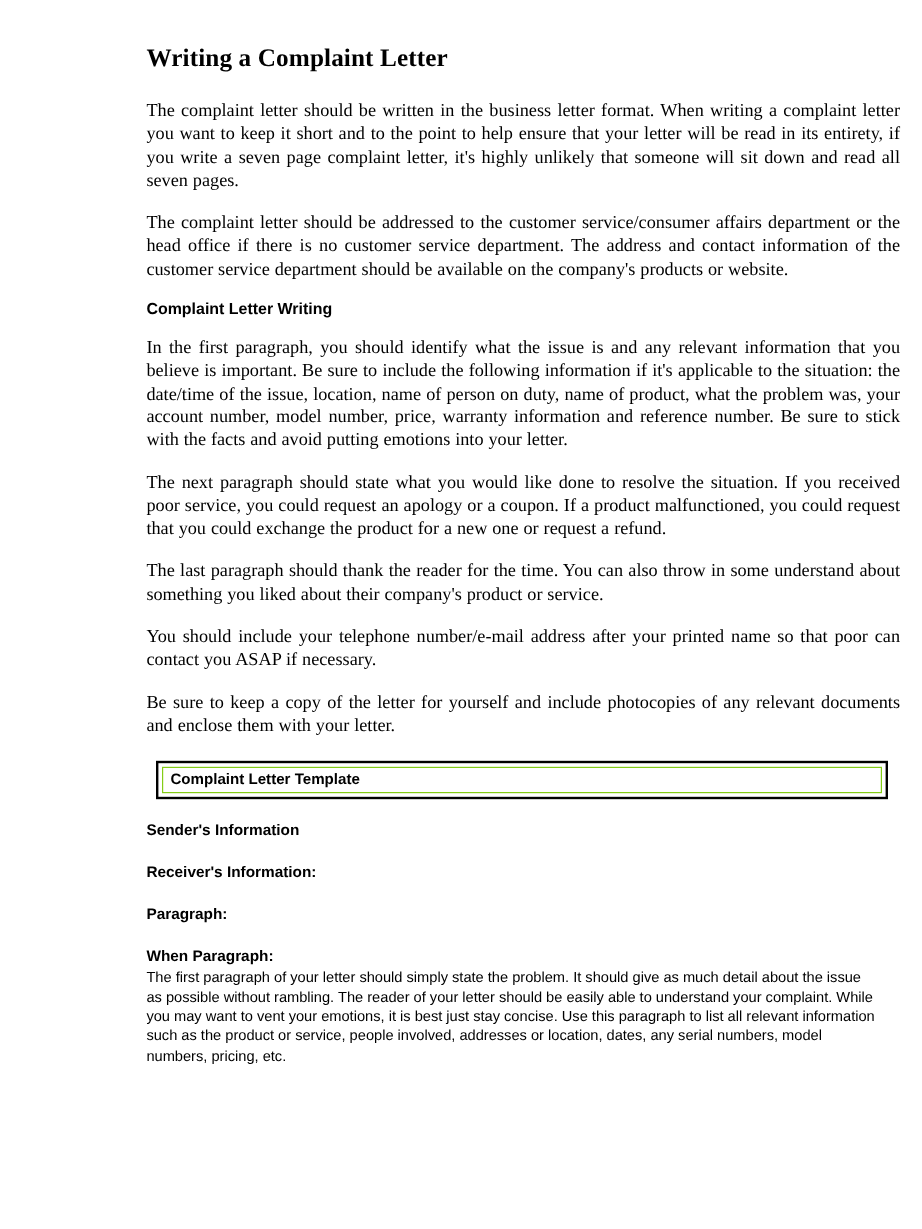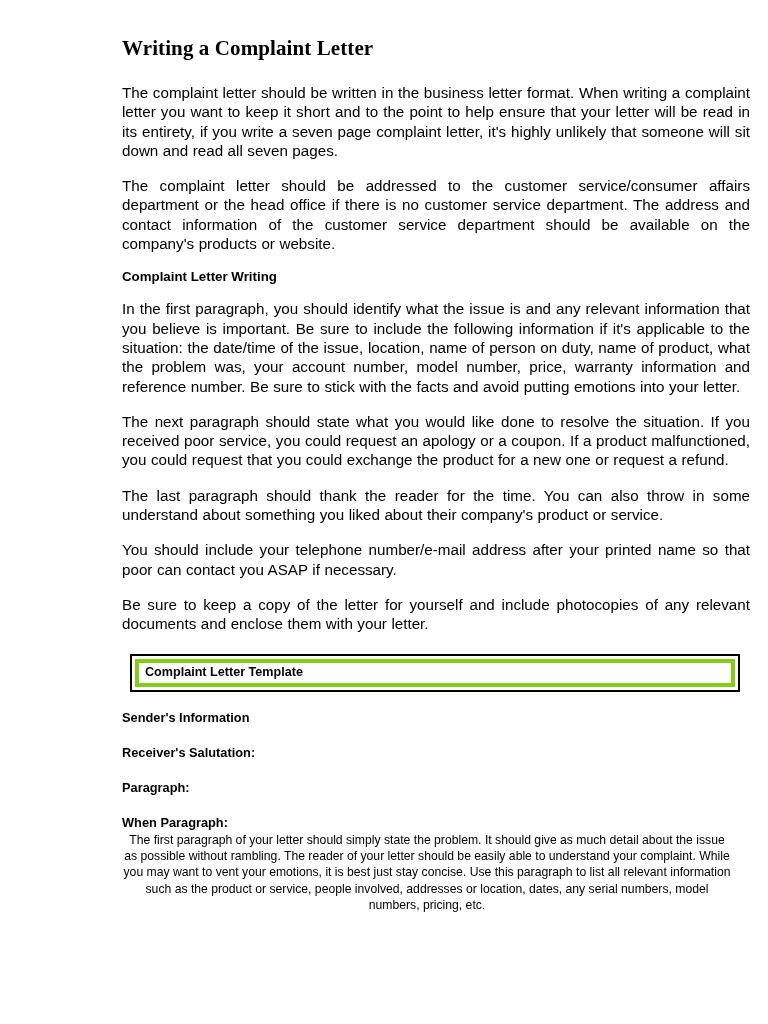--- a/index.html
+++ b/index.html
@@ -23,21 +23,21 @@
     margin-left: 30px;
   }
   .doc-title {
     font-family: "Liberation Serif", serif;
     font-size: 21px;
     font-weight: bold;
     margin: 0 0 22px 0;
     letter-spacing: 0.1px;
   }
   p.body-par {
-    font-family: Liberation Sans, sans-serif;
+    font-family: Liberation Serif, serif;
     font-size: 15.2px;
     line-height: 19.3px;
     text-align: justify;
     margin: 0 0 16px 0;
     padding-right: 0px;
     word-spacing: 0.3px;
   }
   .sub-head {
     font-family: "Liberation Sans", sans-serif;
     font-size: 13.3px;
@@ -46,21 +46,21 @@
     line-height: 16px;
   }
   .template-box {
     border: 2px solid #000000;
     padding: 3px;
     margin: 20px 0 18px 8px;
     width: 610px;
     box-sizing: border-box;
   }
   .template-box-inner {
-    border: 4px solid #84cc16;
+    border: 1px solid #84cc16;
     padding: 2px 6px 3px 6px;
     font-family: "Liberation Sans", sans-serif;
     font-size: 12.6px;
     font-weight: bold;
     line-height: 15px;
   }
   .field-head {
     font-family: "Liberation Sans", sans-serif;
     font-size: 12.8px;
     font-weight: bold;
@@ -68,21 +68,21 @@
     line-height: 15px;
   }
   .field-head.tight {
     margin-bottom: 2px;
   }
   .small-par {
     font-family: "Liberation Sans", sans-serif;
     font-size: 12.2px;
     line-height: 16.4px;
     margin: 0;
-    text-align: center;
+    text-align: left;
     padding-right: 18px;
   }
 </style>
 </head>
 <body>
 
 <div class="page">
 
   <h1 class="doc-title">Writing a Complaint Letter</h1>
 
@@ -95,19 +95,19 @@
   <p class="body-par">The next paragraph should state what you would like done to resolve the situation. If you received poor service, you could request an apology or a coupon. If a product malfunctioned, you could request that you could exchange the product for a new one or request a refund.</p>
   <p class="body-par">The last paragraph should thank the reader for the time. You can also throw in some understand about something you liked about their company's product or service.</p>
   <p class="body-par">You should include your telephone number/e-mail address after your printed name so that poor can contact you ASAP if necessary.</p>
   <p class="body-par">Be sure to keep a copy of the letter for yourself and include photocopies of any relevant documents and enclose them with your letter.</p>
 
   <div class="template-box">
     <div class="template-box-inner">Complaint Letter Template</div>
   </div>
 
   <div class="field-head">Sender's Information</div>
-  <div class="field-head">Receiver's Salutation:</div>
+  <div class="field-head">Receiver's Information:</div>
   <div class="field-head">Paragraph:</div>
 
   <div class="field-head tight">When Paragraph:</div>
   <p class="small-par">The first paragraph of your letter should simply state the problem. It should give as much detail about the issue as possible without rambling. The reader of your letter should be easily able to understand your complaint. While you may want to vent your emotions, it is best just stay concise. Use this paragraph to list all relevant information such as the product or service, people involved, addresses or location, dates, any serial numbers, model numbers, pricing, etc.</p>
 
 </div>
 
 </body></html>

